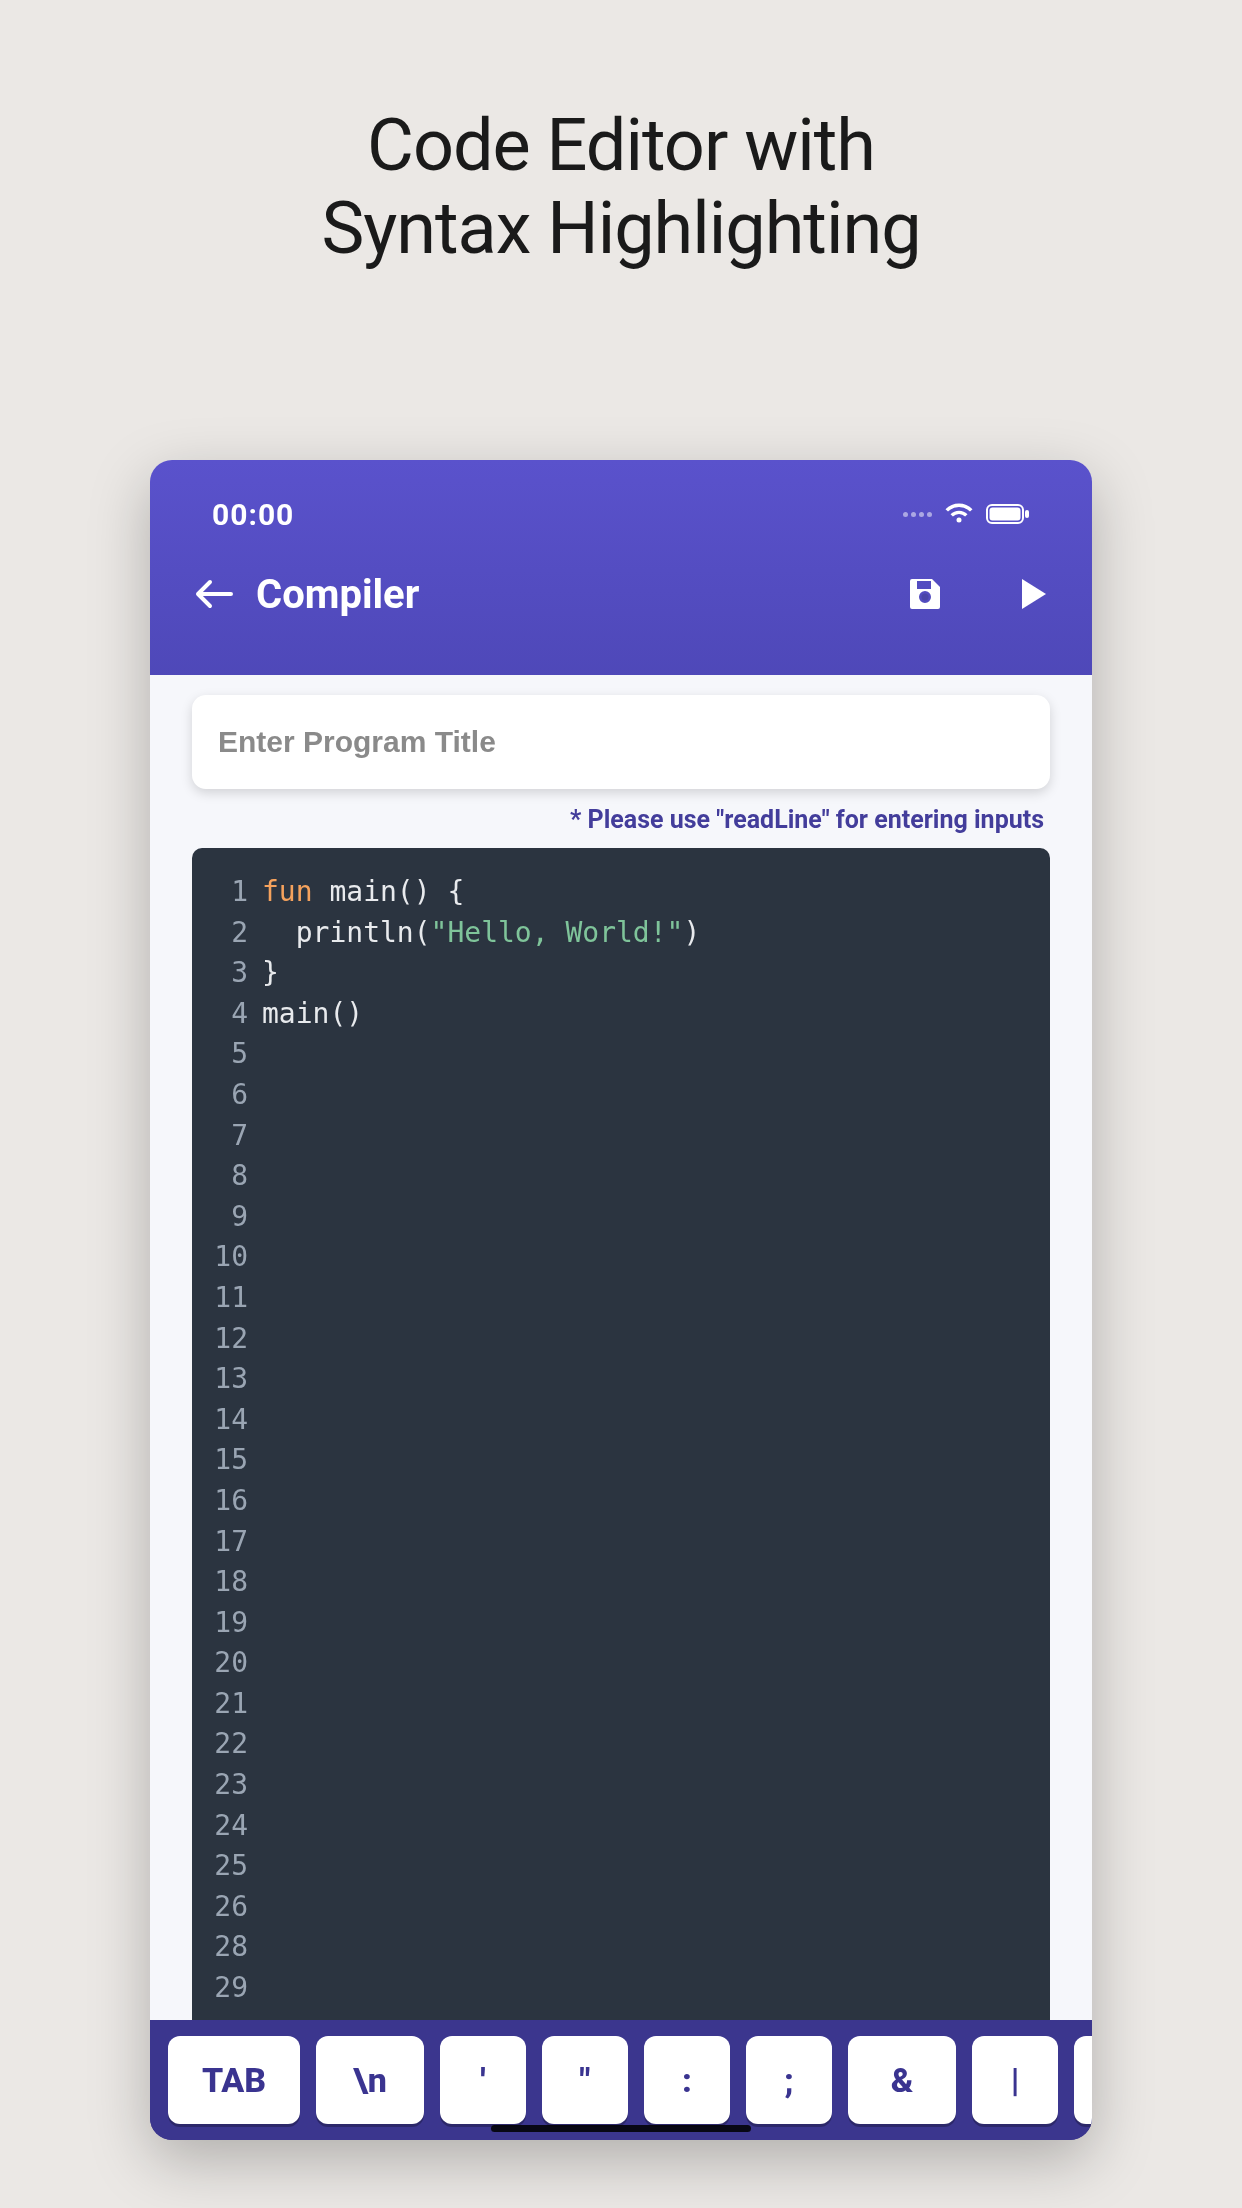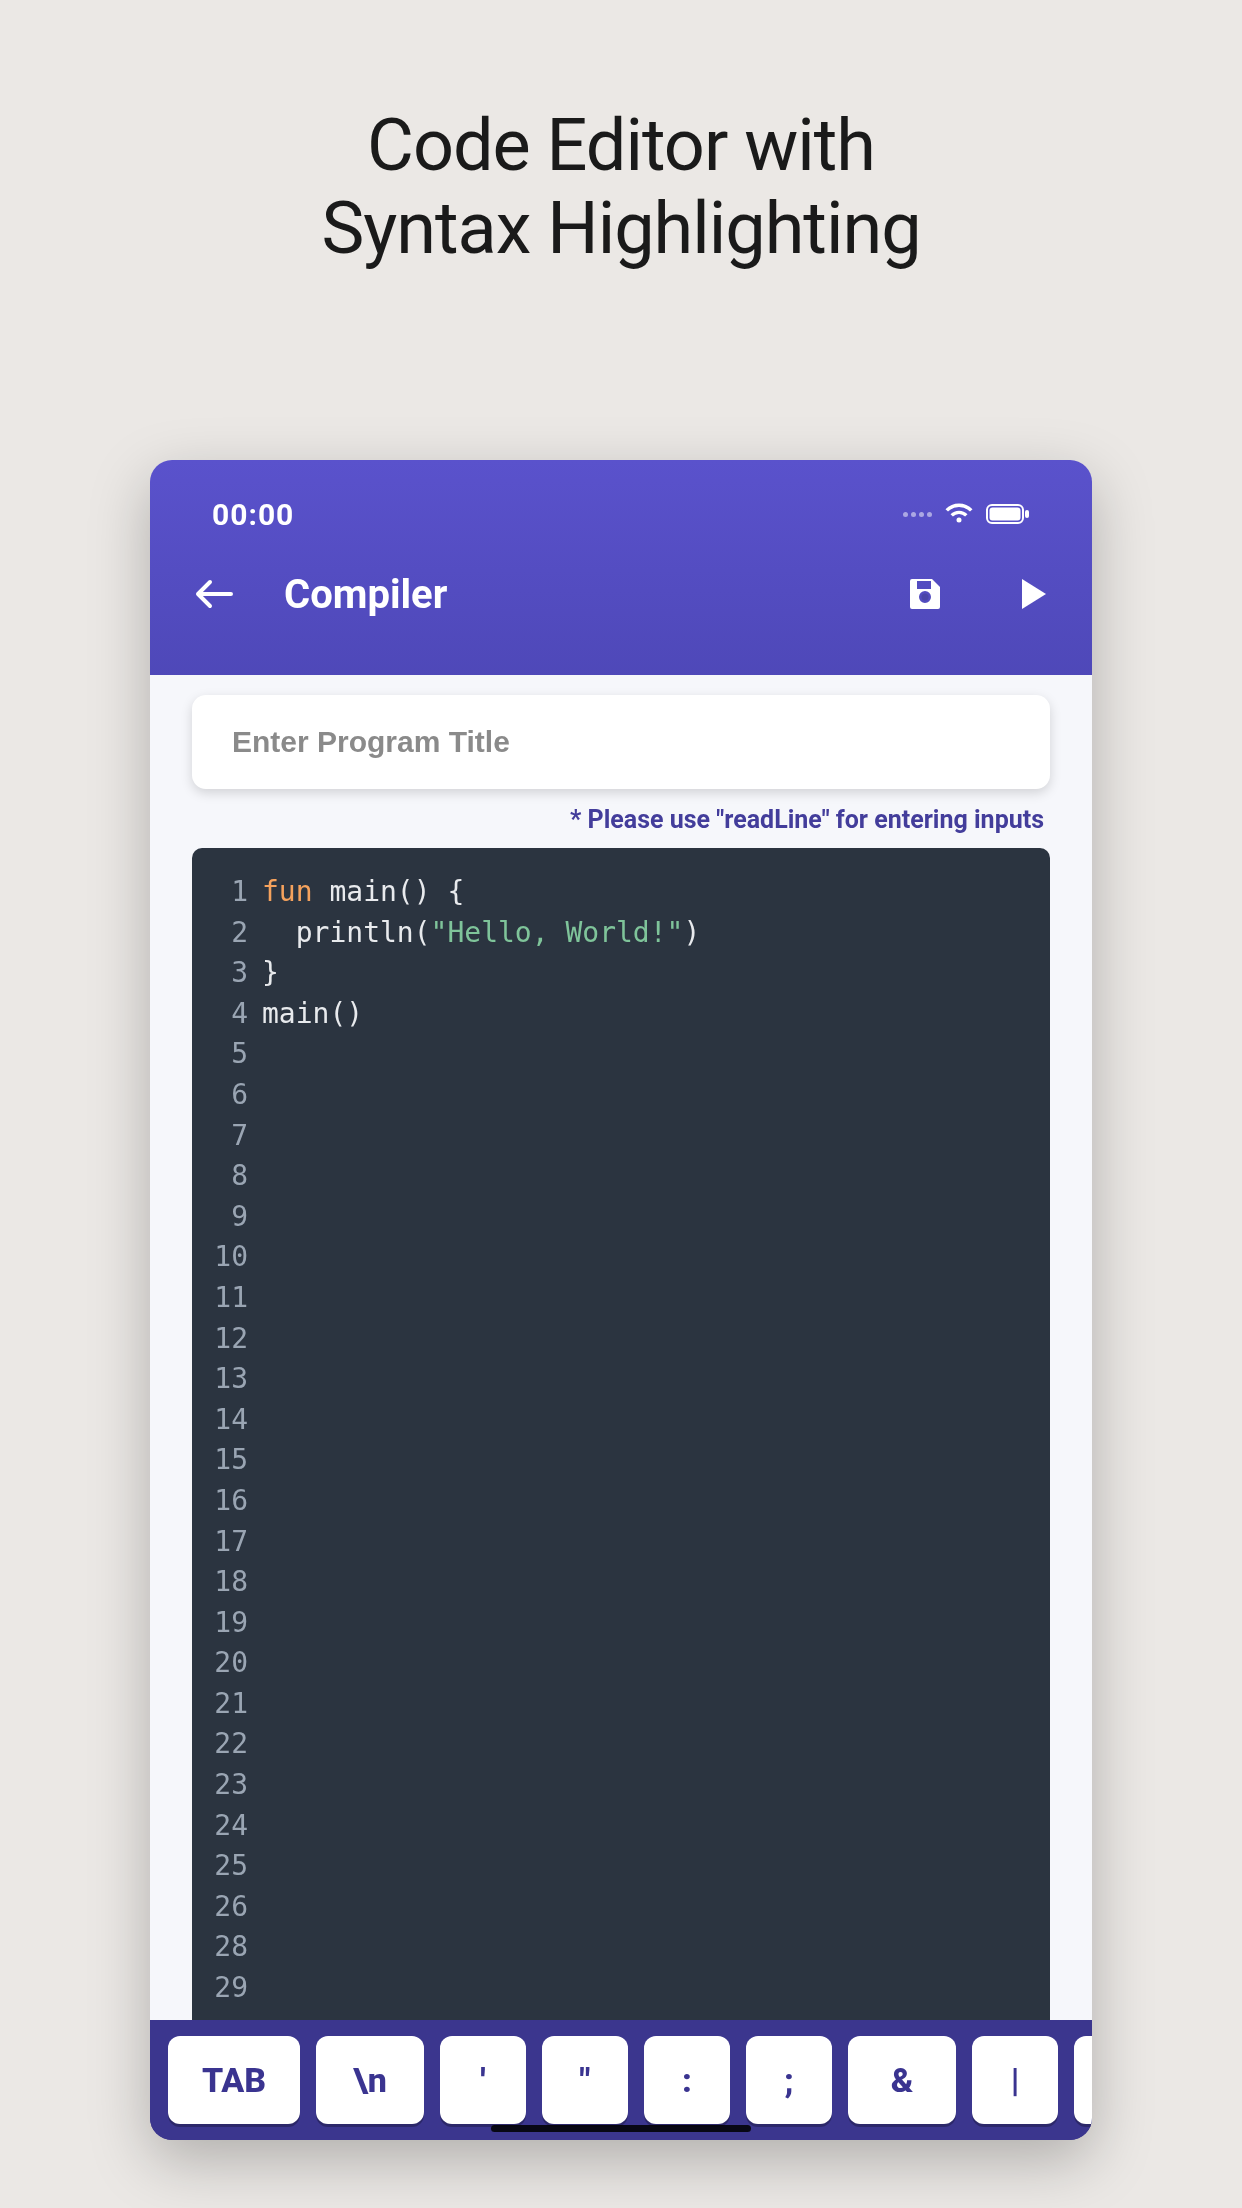--- a/index.html
+++ b/index.html
@@ -56,21 +56,20 @@
   }
   .signal-dots span {
     width: 5px; height: 5px; background: #fff; border-radius: 50%;
   }
   .wifi-icon svg, .battery-icon svg { display: block; }
   .app-bar {
     display: flex;
     align-items: center;
     padding: 30px 25px 36px 40px;
     color: #fff;
-    gap: 28px;
   }
   .back-button {
     width: 56px;
     display: flex;
     align-items: center;
     justify-content: flex-start;
   }
   .app-title {
     font-size: 40px;
     font-weight: 700;
@@ -97,21 +96,21 @@
     left: 0;
     right: 0;
     bottom: 120px;
     overflow: hidden;
   }
   .title-input-wrap {
     margin: 20px 42px 0 42px;
     background: #fff;
     border-radius: 14px;
     box-shadow: 0 4px 12px rgba(0,0,0,0.15);
-    padding: 30px 40px;
+    padding: 30px 26px;
   }
   .title-input {
     width: 100%;
     border: none;
     outline: none;
     font-size: 30px;
     font-weight: 600;
     color: #333;
     background: transparent;
   }

